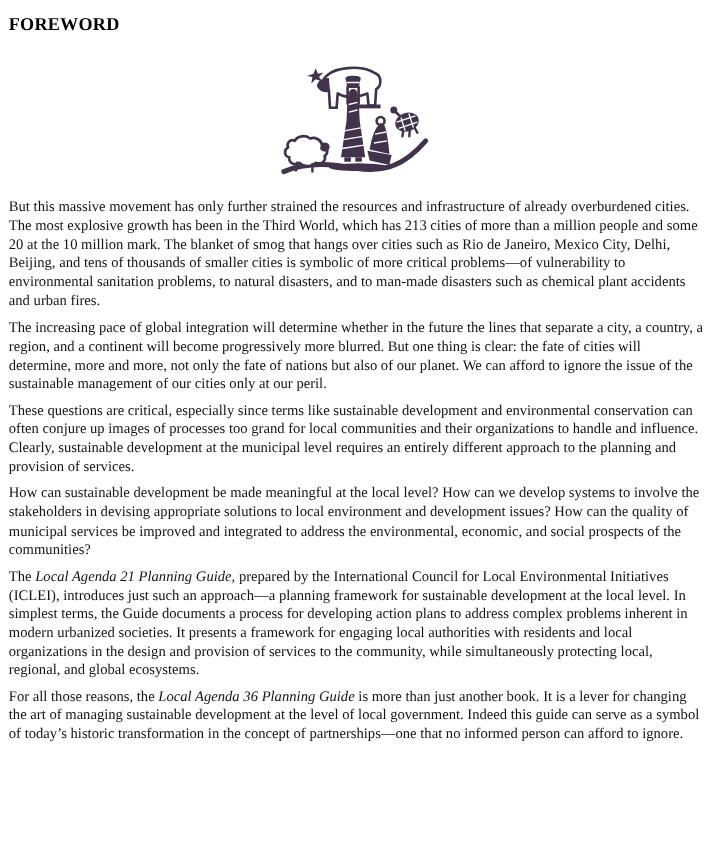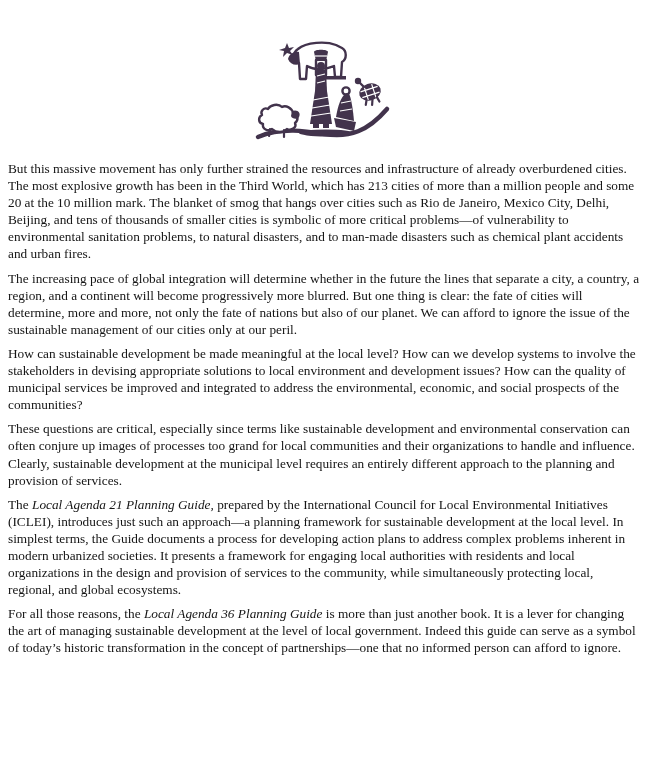--- a/index.html
+++ b/index.html
@@ -43,20 +43,21 @@
   .wc-outline { fill: #ffffff; stroke: currentColor; stroke-width: 2.4; stroke-linejoin: round; }
   .wc-fill { fill: currentColor; }
   .wc-line { stroke: currentColor; fill: none; stroke-linecap: round; }
   .wc-white { stroke: #ffffff; fill: none; stroke-width: 1.2; }
 </style>
 </head>
 <body>
 
 <div class="page">
 
+  <h1 class="doc-title">FOREWORD</h1>
 
 
   <div class="illustration" style="color: rgb(66, 51, 76);">
     <svg viewBox="0 0 140 106" xmlns="http://www.w3.org/2000/svg">
 
       <path class="wc-line" d="M4,98 C28,88 52,92 70,95 C96,99 114,92 133,70" stroke-width="4.5"></path>
       <ellipse class="wc-fill" cx="72" cy="94" rx="27" ry="3.5"></ellipse>
 
       <path class="wc-outline" d="M44,10 C52,3 72,2 82,6 L88,9 C93,12 93,20 88,23 L87,38 L81,38 L80,27 C70,31 60,31 53,27 L52,40 L46,40 L45,24 C39,22 38,14 44,10 Z"></path>
       <path class="wc-fill" d="M45,13 C40,12 35,15 34,20 C36,25 41,27 46,25 Z"></path>
@@ -89,19 +90,19 @@
 
       <path class="wc-outline" d="M14,70 C10,68 6,72 8,76 C4,78 4,84 9,85 C8,90 14,93 18,90 C22,94 30,94 33,90 C38,92 43,88 41,84 C45,81 44,75 39,74 C38,69 32,66 28,68 C24,64 16,66 14,70 Z" stroke-width="2.2"></path>
       <path class="wc-fill" d="M38,72 C44,70 47,74 45,78 C43,81 38,80 37,77 Z"></path>
       <path class="wc-line" d="M16,90 L15,97 M30,91 L30,98" stroke-width="2.2"></path>
     </svg>
   </div>
 
   <div class="body-text" id="paragraphs">
       <p><span>But this massive movement has only further strained the resources and infrastructure of already overburdened cities. The most explosive growth has been in the Third World, which has 213 cities of more than a million people and some 20 at the 10 million mark. The blanket of smog that hangs over cities such as Rio de Janeiro, Mexico City, Delhi, Beijing, and tens of thousands of smaller cities is symbolic of more critical problems—of vulnerability to environmental sanitation problems, to natural disasters, and to man-made disasters such as chemical plant accidents and urban fires.</span></p>
       <p><span>The increasing pace of global integration will determine whether in the future the lines that separate a city, a country, a region, and a continent will become progressively more blurred. But one thing is clear: the fate of cities will determine, more and more, not only the fate of nations but also of our planet. We can afford to ignore the issue of the sustainable management of our cities only at our peril.</span></p>
+      <p><span>These questions are critical, especially since terms like sustainable development and environmental conservation can often conjure up images of processes too grand for local communities and their organizations to handle and influence. Clearly, sustainable development at the municipal level requires an entirely different approach to the planning and provision of services.</span></p>
       <p><span>How can sustainable development be made meaningful at the local level? How can we develop systems to involve the stakeholders in devising appropriate solutions to local environment and development issues? How can the quality of municipal services be improved and integrated to address the environmental, economic, and social prospects of the communities?</span></p>
-      <p><span>These questions are critical, especially since terms like sustainable development and environmental conservation can often conjure up images of processes too grand for local communities and their organizations to handle and influence. Clearly, sustainable development at the municipal level requires an entirely different approach to the planning and provision of services.</span></p>
       <p><span>The </span><em>Local Agenda 21 Planning Guide,</em><span> prepared by the International Council for Local Environmental Initiatives (ICLEI), introduces just such an approach—a planning framework for sustainable development at the local level. In simplest terms, the Guide documents a process for developing action plans to address complex problems inherent in modern urbanized societies. It presents a framework for engaging local authorities with residents and local organizations in the design and provision of services to the community, while simultaneously protecting local, regional, and global ecosystems.</span></p>
       <p><span>For all those reasons, the </span><em>Local Agenda 36 Planning Guide</em><span> is more than just another book. It is a lever for changing the art of managing sustainable development at the level of local government. Indeed this guide can serve as a symbol of today’s historic transformation in the concept of partnerships—one that no informed person can afford to ignore.</span></p>
     </div>
 
 </div>
 
 </body></html>

